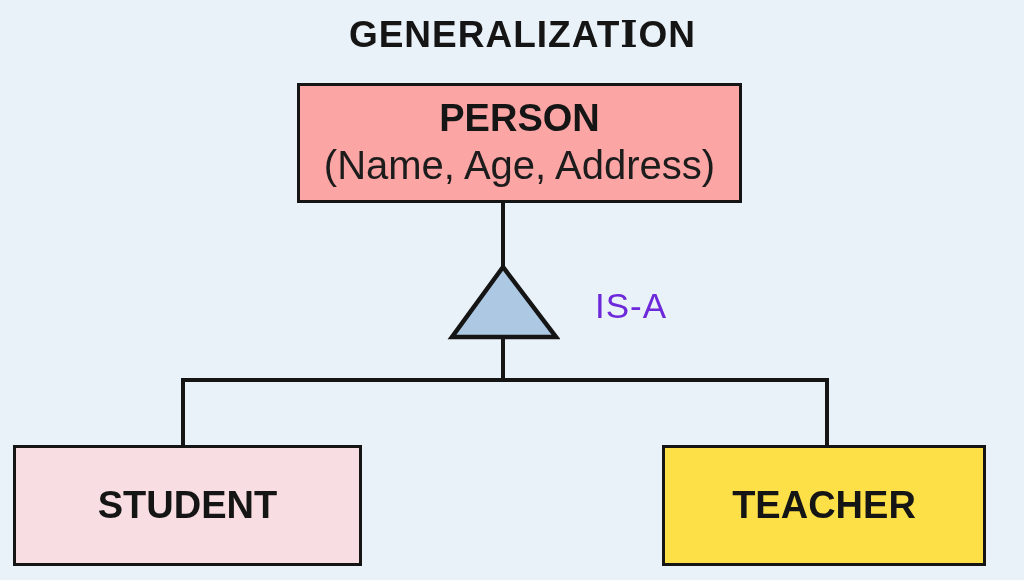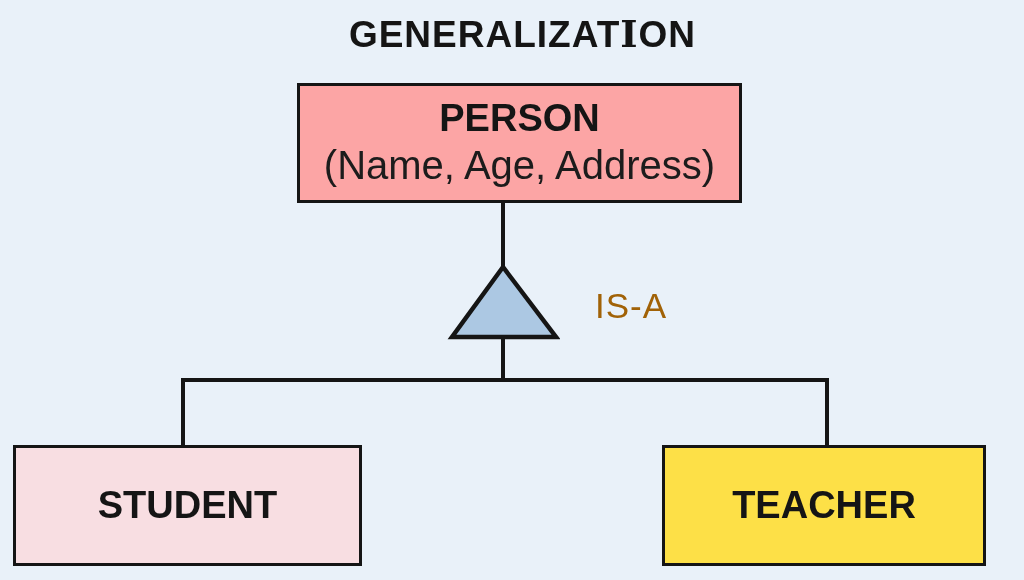--- a/index.html
+++ b/index.html
@@ -61,21 +61,21 @@
   .isa-triangle {
     position: absolute;
     left: 446px; top: 262px;
   }
   .isa-label {
     position: absolute;
     left: 595px; top: 286px;
     font-size: 35px;
     font-weight: 400;
     letter-spacing: 1px;
-    color: #a16207;
+    color: #6d28d9;
   }
 </style>
 </head>
 <body>
 
 <div class="canvas">
 
   <div class="title"><span>GENERALIZAT</span><span class="serif-i">I</span><span>ON</span></div>
 
   <div class="entity person">

